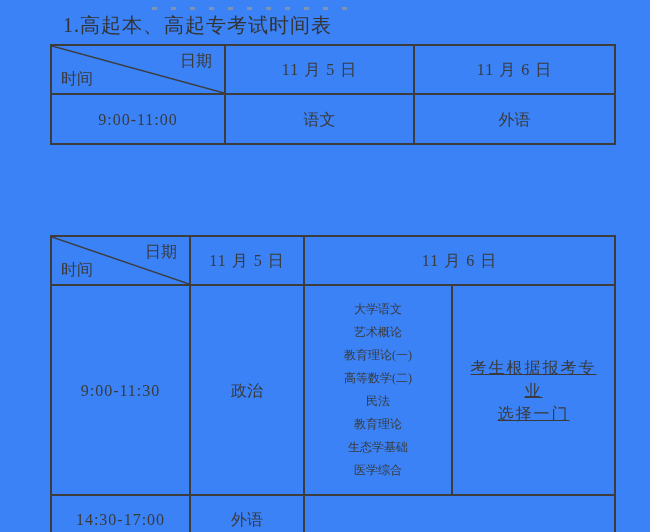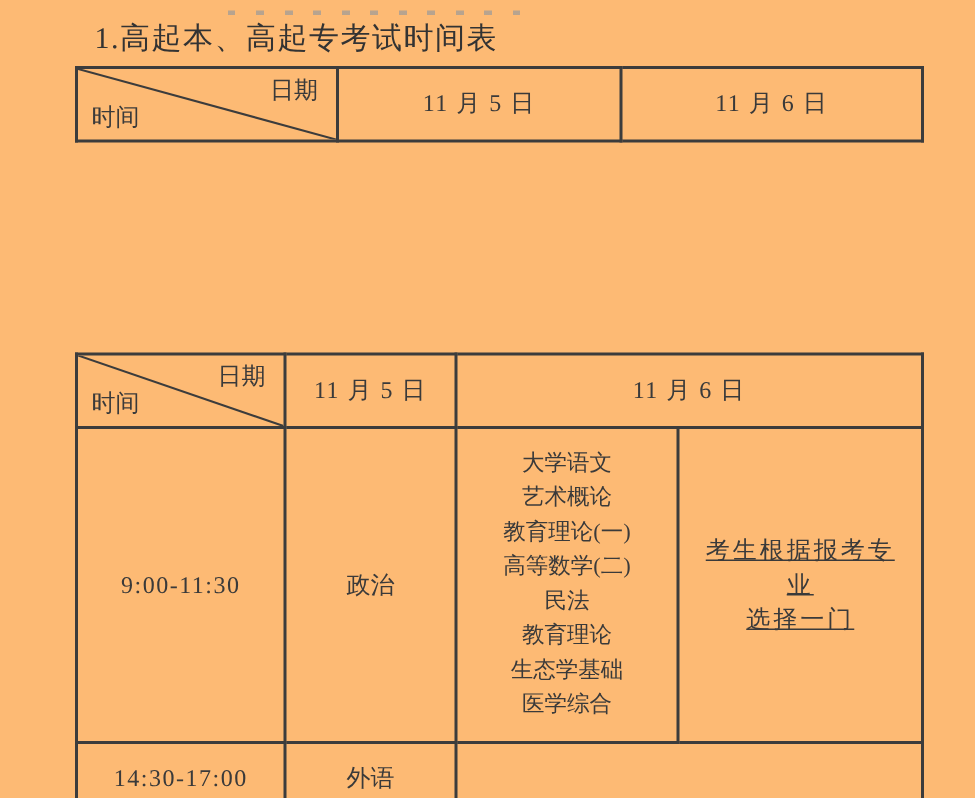--- a/index.html
+++ b/index.html
@@ -4,21 +4,21 @@
 <style>
   html,body{margin:0;padding:0;}
   body{
     width:650px;height:532px;
     background:#f7f7f7;
     font-family:"Liberation Serif","DejaVu Serif",serif;
   }
   .page{
     position:relative;
     width:650px;height:532px;
-    background:#fdba74;
+    background:#3b82f6;
     color:#3a3a3a;
     overflow:hidden;
   }
   
   .cut-strip{
     position:absolute;left:152px;top:7px;width:200px;height:3px;
     background:repeating-linear-gradient(90deg,#9a9a9a 0 5px,transparent 5px 19px);
     opacity:.7;
   }
   .sec-title{
@@ -47,21 +47,21 @@
     text-align:center;
     vertical-align:middle;
     padding:12px;
     line-height:23px;
   }
   .corner-cell{position:relative;padding:0;}
   .corner-cell svg{position:absolute;left:0;top:0;width:100%;height:100%;display:block;}
   .corner-date{position:absolute;top:3px;right:12px;font-size:16px;}
   .corner-time{position:absolute;bottom:3px;left:9px;font-size:16px;text-align:right;}
   .time-cell{letter-spacing:1px;}
-  .subjects-cell{line-height:21px;font-size:15px;}
+  .subjects-cell{line-height:21px;font-size:12px;}
   .note-cell{letter-spacing:2px;line-height:26px;text-decoration:underline;}
   .date-header{letter-spacing:1px;}
 </style>
 </head>
 <body>
 
 <div class="page">
 
   <div class="cut-strip"></div>
 
@@ -77,20 +77,29 @@
       <tr style="height:44px">
         <td class="corner-cell">
           <svg viewBox="0 0 100 100" preserveAspectRatio="none">
             <line x1="0" y1="0" x2="100" y2="100" stroke="#3c3c3c" stroke-width="1.4" vector-effect="non-scaling-stroke"></line>
           </svg>
           <span class="corner-date">日期</span>
           <span class="corner-time">时间</span>
         </td>
         <td class="date-header">11 月 5 日</td>
         <td class="date-header">11 月 6 日</td>
+      </tr>
+      <tr style="height:50px">
+        <td class="time-cell">9:00-11:00</td>
+        <td>
+            <div>语文</div>
+          </td>
+        <td>
+            <div>外语</div>
+          </td>
       </tr>
     </tbody>
   </table>
 
 
   <table class="sched table-2">
     <colgroup>
       <col style="width:139px">
         <col style="width:114px">
         <col style="width:148px">

